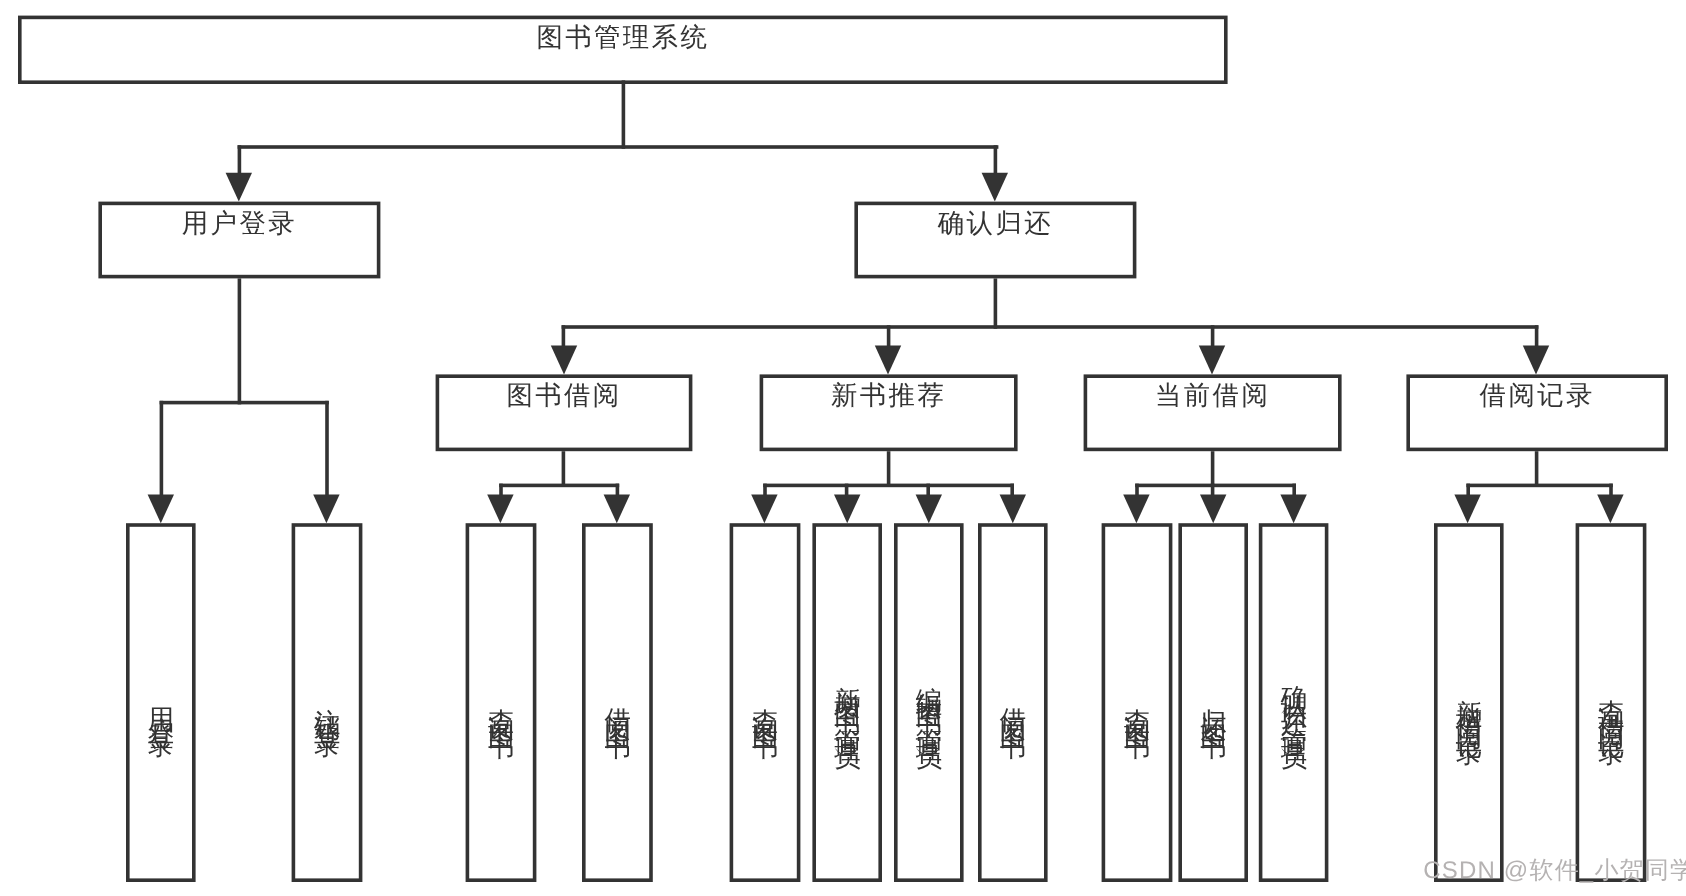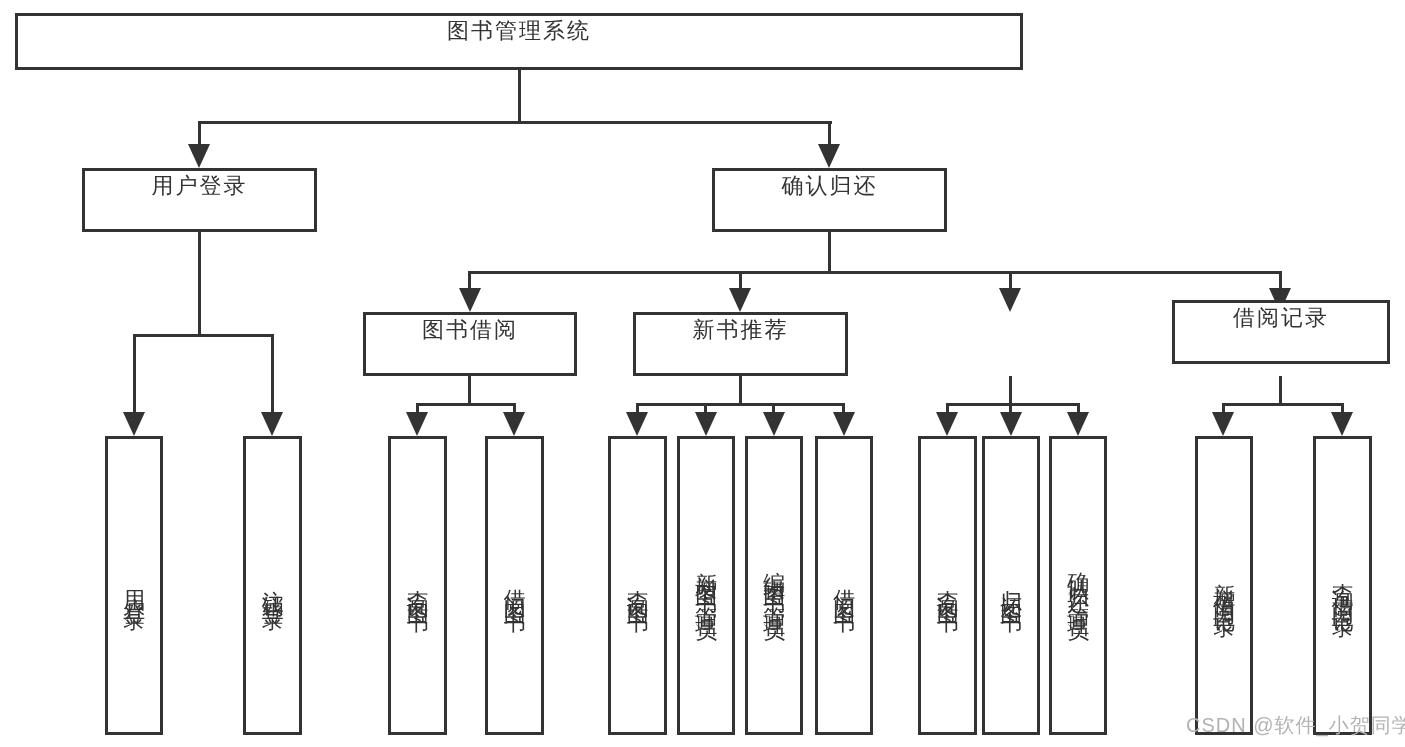--- a/index.html
+++ b/index.html
@@ -68,21 +68,24 @@
   <div class="arrow" style="left:999px;top:288px;"></div>
   <div class="vline" style="left:1279px;top:271px;width:3px;height:21px;"></div>
   <div class="arrow" style="left:1269px;top:288px;"></div>
 
   <div class="box" style="left:363px;top:312px;width:214px;height:64px;">
     <span class="lbl">图书借阅</span>
   </div>
   <div class="box" style="left:633px;top:312px;width:215px;height:64px;">
     <span class="lbl">新书推荐</span>
   </div>
-  <div class="box" style="left:1172px;top:300px;width:218px;height:64px;">
+  <div class="box" style="left:903px;top:312px;width:215px;height:64px;">
+    <span class="lbl">当前借阅</span>
+  </div>
+  <div class="box" style="left:1172px;top:312px;width:218px;height:64px;">
     <span class="lbl">借阅记录</span>
   </div>
 
   <div class="vline" style="left:468px;top:376px;width:3px;height:29px;"></div>
   <div class="hline" style="left:416px;top:403px;width:100px;height:3px;"></div>
   <div class="vline" style="left:416px;top:403px;width:3px;height:12px;"></div>
   <div class="arrow" style="left:406px;top:412px;"></div>
   <div class="vline" style="left:513px;top:403px;width:3px;height:12px;"></div>
   <div class="arrow" style="left:503px;top:412px;"></div>
 

